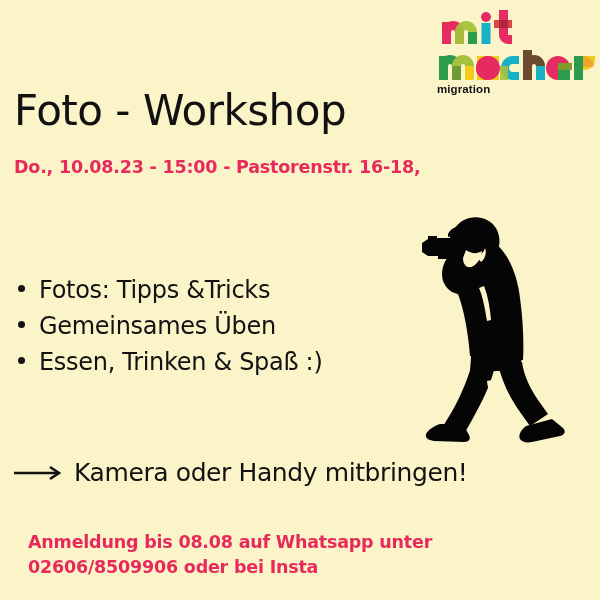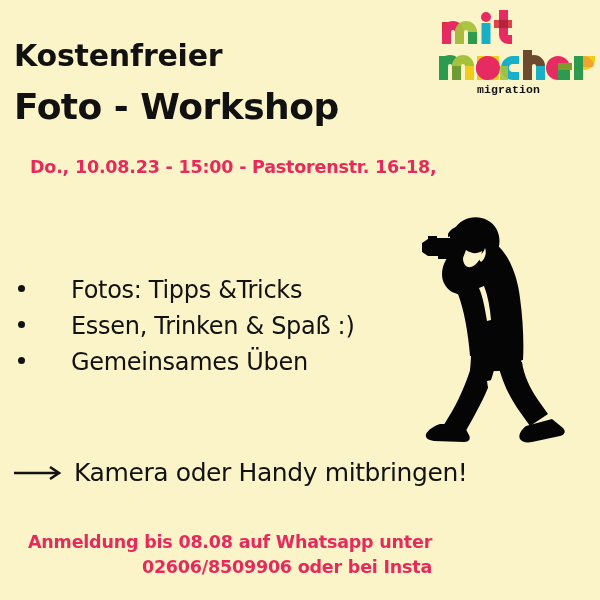--- a/index.html
+++ b/index.html
@@ -28,67 +28,65 @@
     width: 160px;
   }
   #logo-wordmark {
     position: relative;
     width: 160px;
     height: 72px;
   }
   #logo-wordmark svg { display: block; }
   #logo-tagline {
     margin-top: 2px;
-    font-family: Liberation Mono, monospace;
+    font-family: Liberation Sans, sans-serif;
     font-size: 11.5px;
     font-weight: 700;
     line-height: 1.32;
     color: #111111;
     letter-spacing: 0.1px;
-    margin-left: 40px;
   }
   #logo-tagline div { white-space: nowrap; }
 
   
   #headline-1 {
     position: absolute;
     left: 14px;
     top: 38px;
     font-family: "DejaVu Sans", sans-serif;
     font-size: 30px;
     font-weight: 700;
     color: #111111;
     letter-spacing: -0.2px;
     white-space: nowrap;
   }
   #headline-2 {
     position: absolute;
     left: 14px;
     top: 86px;
     font-family: "DejaVu Sans", sans-serif;
-    font-size: 36px;
-    font-weight: 700;
+    font-size: 42px;
+    font-weight: 400;
     color: #111111;
     letter-spacing: -0.5px;
     white-space: nowrap;
   }
 
   
   #event-details {
     position: absolute;
     left: 14px;
     top: 155px;
     width: 420px;
     font-family: "DejaVu Sans", sans-serif;
     font-size: 17.5px;
     font-weight: 700;
     line-height: 1.45;
     color: #E72A5B;
     letter-spacing: -0.2px;
-    margin-left: 16px;
   }
   #event-details div { white-space: nowrap; }
 
   
   #bullet-list {
     position: absolute;
     left: 18px;
     top: 272px;
     margin: 0;
     padding: 0;
@@ -97,21 +95,20 @@
   #bullet-list li {
     display: flex;
     align-items: baseline;
     font-family: "DejaVu Sans", sans-serif;
     font-size: 24px;
     font-weight: 500;
     color: #121212;
     letter-spacing: -0.3px;
     line-height: 1.5;
     white-space: nowrap;
-    gap: 32px;
   }
   .bullet-dot {
     display: inline-block;
     width: 7px;
     height: 7px;
     border-radius: 50%;
     background: #121212;
     margin-right: 14px;
     flex: 0 0 auto;
     position: relative;
@@ -144,21 +141,20 @@
   #signup-info {
     position: absolute;
     left: 28px;
     top: 530px;
     font-family: "DejaVu Sans", sans-serif;
     font-size: 17.5px;
     font-weight: 700;
     line-height: 1.45;
     color: #E72A5B;
     letter-spacing: -0.2px;
-    text-align: right;
   }
   #signup-info div { white-space: nowrap; }
 
   
   #photographer {
     position: absolute;
     left: 414px;
     top: 212px;
     width: 186px;
     height: 236px;
@@ -221,39 +217,38 @@
         <path d="M146 48 h12 v4 a10 10 0 0 1 -10 10 h-2 z" fill="#F2CC1B"></path>
         <path d="M146 48 a11 11 0 0 1 11 11 h-11 z" fill="#E62B63" opacity="0.25"></path>
       </svg>
     </div>
 
     <div id="logo-tagline">
       <div>migration</div>
     </div>
   </div>
 
-  <div id="headline-1">Kostenfreier</div>
   <div id="headline-2">Foto - Workshop</div>
 
   <div id="event-details">
     <div>Do., 10.08.23 - 15:00 - Pastorenstr. 16-18,</div>
   </div>
 
   <ul id="bullet-list">
     <li>
       <span class="bullet-dot"></span>
       <span>Fotos: Tipps &amp;Tricks</span>
     </li>
     <li>
       <span class="bullet-dot"></span>
-      <span>Essen, Trinken &amp; Spaß :)</span>
+      <span>Gemeinsames Üben</span>
     </li>
     <li>
       <span class="bullet-dot"></span>
-      <span>Gemeinsames Üben</span>
+      <span>Essen, Trinken &amp; Spaß :)</span>
     </li>
   </ul>
 
   <div id="bring-line">
     <svg id="arrow-icon" width="52" height="20" viewBox="0 0 52 20">
       <line x1="2" y1="10" x2="46" y2="10" stroke="#121212" stroke-width="2.6"></line>
       <polyline points="38,4 47,10 38,16" fill="none" stroke="#121212" stroke-width="2.6" stroke-linejoin="miter" stroke-linecap="butt"></polyline>
     </svg>
     <span id="bring-text">Kamera oder Handy mitbringen!</span>
   </div>

